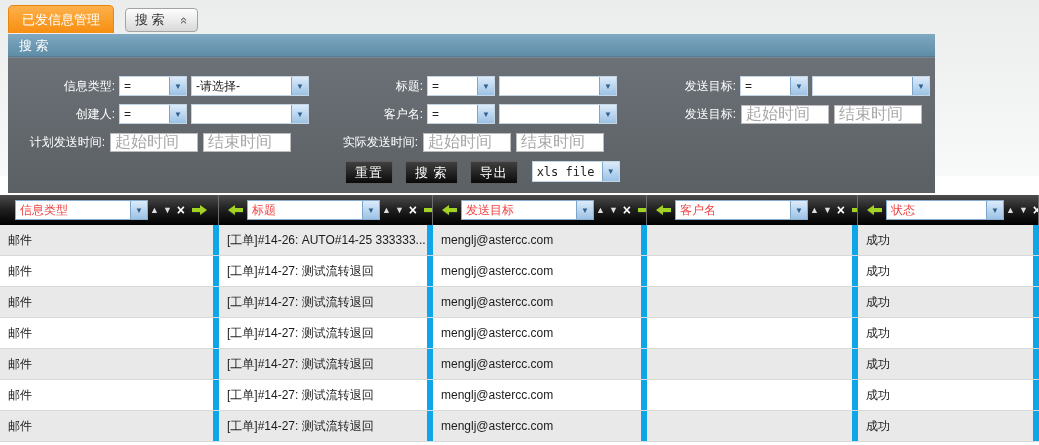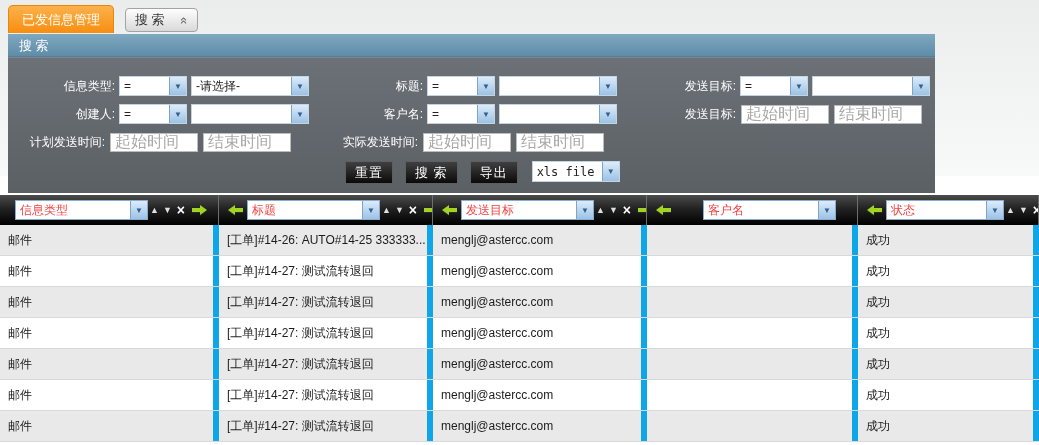--- a/index.html
+++ b/index.html
@@ -50,21 +50,21 @@
   .sel.xls { width:88px; height:21px; margin-left:2px; }
   .sel.xls .txt { font-family:"DejaVu Sans Mono","Liberation Mono",monospace; font-size:12px; }
 
   
   .grid { position:absolute; top:195px; left:0; width:1039px; z-index:1; }
   .thead { display:flex; height:30px; overflow:hidden;
     background:linear-gradient(#4c4c4c 0%,#222 45%,#000 100%); }
   .hcol { display:flex; align-items:center; flex:none; overflow:hidden; padding-left:6px;
     border-right:1px solid #6e6e6e; }
   .hcol.c1 { padding-left:15px; }
-  .c1 { width:219px; } .c2 { width:214px; } .c3 { width:214px; } .c4 { width:211px;gap:28px; } .c5 { width:181px; }
+  .c1 { width:219px; } .c2 { width:214px; } .c3 { width:214px; } .c4 { width:211px; } .c5 { width:181px; }
   .hsel { width:133px; height:20px; background:#fff; border:1px solid #89add0; display:flex;
     align-items:center; flex:none; }
   .hcol.c5 .hsel { width:118px; }
   .hsel .txt { flex:1; padding-left:4px; font-size:12px; color:#ef4444; white-space:nowrap; overflow:hidden; }
   .hsel .arr { width:17px; height:100%; flex:none; background:linear-gradient(#dcebfa,#9cc2e5);
     border-left:1px solid #7da5ca; color:#31618e; font-size:8px; display:flex; align-items:center;
     justify-content:center; }
   .sort { color:#dedede; font-size:9px; line-height:1; margin:0 2px; cursor:pointer; }
   .closex { color:#fff; font-size:14px; font-weight:bold; line-height:1; margin:0 3px; cursor:pointer; }
   .ga { position:relative; width:16px; height:11px; display:inline-block; flex:none; margin:0 3px;

